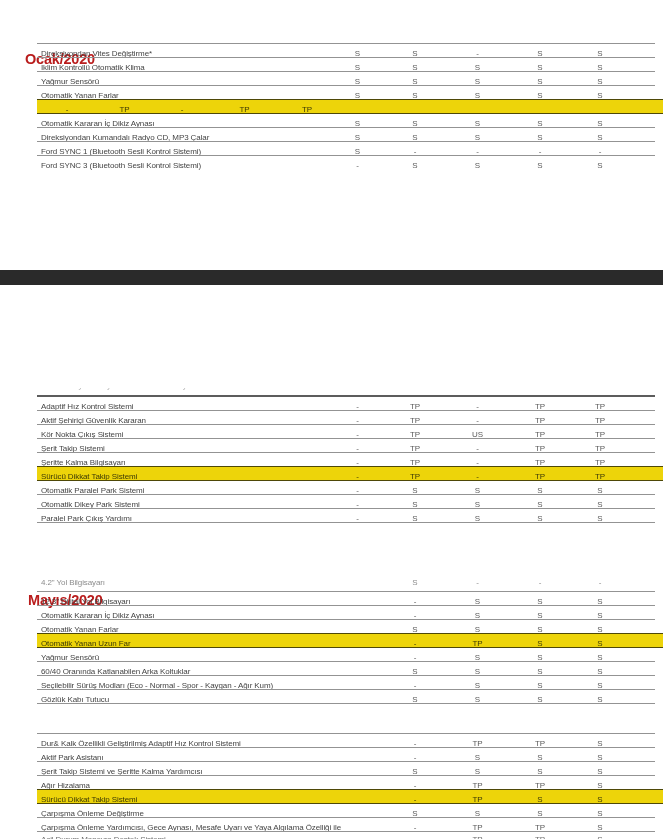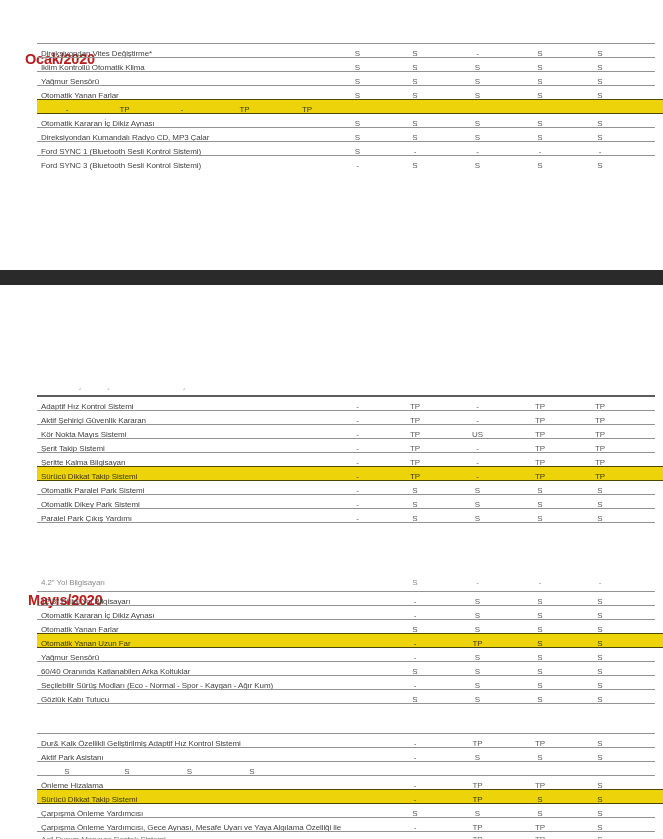--- a/index.html
+++ b/index.html
@@ -202,21 +202,21 @@
       <div class="trow">
         <div class="tlabel">Aktif Şehiriçi Güvenlik Kararan</div>
         <div class="tcell">-</div>
         <div class="tcell">TP</div>
         <div class="tcell">-</div>
         <div class="tcell">TP</div>
         <div class="tcell">TP</div>
         <div class="tspacer"></div>
       </div>
       <div class="trow">
-        <div class="tlabel">Kör Nokta Mayıs Sistemi</div>
+        <div class="tlabel">Kör Nokta Çıkış Sistemi</div>
         <div class="tcell">-</div>
         <div class="tcell">TP</div>
         <div class="tcell">US</div>
         <div class="tcell">TP</div>
         <div class="tcell">TP</div>
         <div class="tspacer"></div>
       </div>
       <div class="trow">
         <div class="tlabel">Şerit Takip Sistemi</div>
         <div class="tcell">-</div>
@@ -361,44 +361,45 @@
       </div>
       <div class="trow">
         <div class="tlabel">Aktif Park Asistanı</div>
         <div class="tcell">-</div>
         <div class="tcell">S</div>
         <div class="tcell">S</div>
         <div class="tcell">S</div>
         <div class="tspacer"></div>
       </div>
       <div class="trow">
-        <div class="tcell">S</div>
-        <div class="tcell">S</div>
-        <div class="tcell">S</div>
-        <div class="tcell">S</div>
-        <div class="tspacer"></div>
-      </div>
-      <div class="trow">
-        <div class="tlabel">Önleme Hizalama</div>
+        <div class="tlabel">Şerit Takip Sistemi ve Şeritte Kalma Yardımcısı</div>
+        <div class="tcell">S</div>
+        <div class="tcell">S</div>
+        <div class="tcell">S</div>
+        <div class="tcell">S</div>
+        <div class="tspacer"></div>
+      </div>
+      <div class="trow">
+        <div class="tlabel">Ağır Hizalama</div>
         <div class="tcell">-</div>
         <div class="tcell">TP</div>
         <div class="tcell">TP</div>
         <div class="tcell">S</div>
         <div class="tspacer"></div>
       </div>
       <div class="trow hl">
         <div class="tlabel">Sürücü Dikkat Takip Sistemi</div>
         <div class="tcell">-</div>
         <div class="tcell">TP</div>
         <div class="tcell">S</div>
         <div class="tcell">S</div>
         <div class="tspacer"></div>
       </div>
       <div class="trow">
-        <div class="tlabel">Çarpışma Önleme Yardımcısı</div>
+        <div class="tlabel">Çarpışma Önleme Değiştirme</div>
         <div class="tcell">S</div>
         <div class="tcell">S</div>
         <div class="tcell">S</div>
         <div class="tcell">S</div>
         <div class="tspacer"></div>
       </div>
       <div class="trow">
         <div class="tlabel">Çarpışma Önleme Yardımcısı, Gece Aynası, Mesafe Uyarı ve Yaya Algılama Özelliği ile</div>
         <div class="tcell">-</div>
         <div class="tcell">TP</div>

